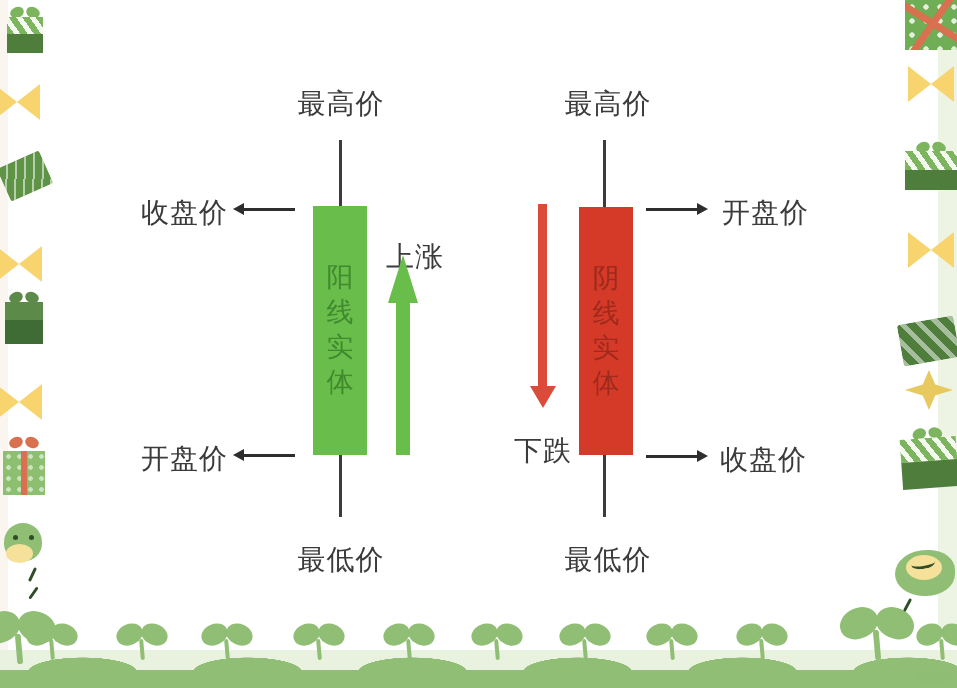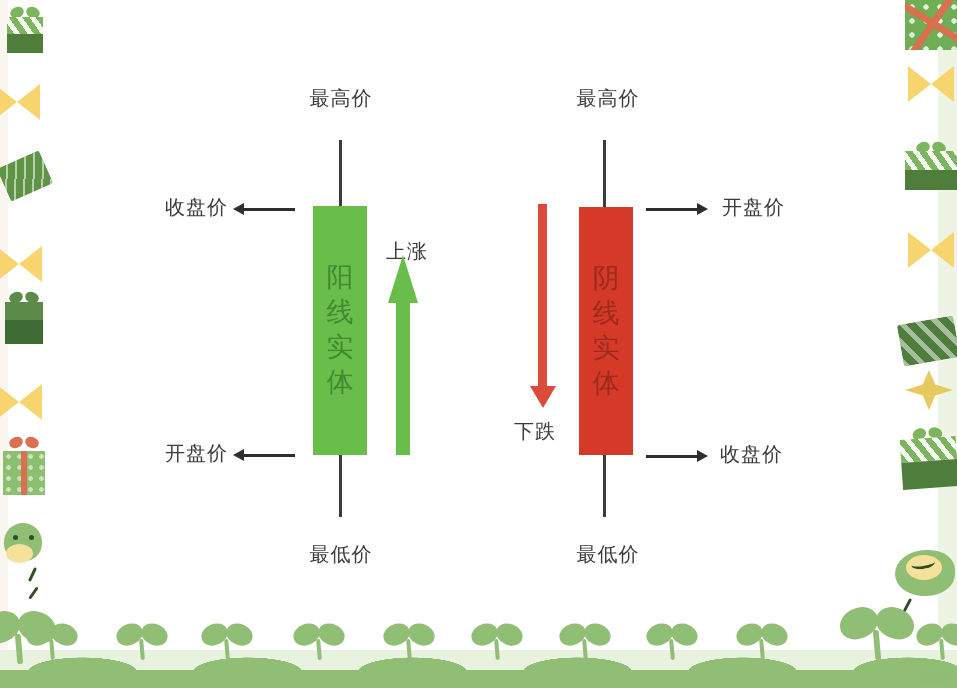--- a/index.html
+++ b/index.html
@@ -4,21 +4,21 @@
 <style>
   * { margin:0; padding:0; box-sizing:border-box; }
   html,body { background:#ffffff; }
   .page {
     position:relative; width:957px; height:688px; overflow:hidden;
     background:#ffffff; font-family:"Liberation Sans", sans-serif;
   }
 
   
   .lbl {
-    position:absolute; font-size:20px; color:var(--label,#3b3b3b);
+    position:absolute; font-size:28px; color:var(--label,#3b3b3b);
     letter-spacing:1px; white-space:nowrap;
   }
   .lbl.c { text-align:center; }
   .lbl.r { text-align:right; }
 
   
   .wick { position:absolute; width:3px; background:#3c3c3c; }
 
   
   .body { position:absolute; width:54px; z-index:2; }
@@ -307,21 +307,21 @@
   <div class="body bear" style="left:579px; top:207px; height:248px;">
     <div class="vtext">阴线实体</div>
   </div>
 
   <div class="h-arrow toright" style="left:646px; top:201px;">
     <i class="shaft"></i>
       <i class="head"></i>
   </div>
   <div class="lbl" style="left:722px; top:194px;">开盘价</div>
 
-  <div class="lbl" style="left:514px; top:418px;">下跌</div>
+  <div class="lbl" style="left:514px; top:432px;">下跌</div>
 
   <div class="h-arrow toright" style="left:646px; top:448px;">
     <i class="shaft"></i>
       <i class="head"></i>
   </div>
   <div class="lbl" style="left:720px; top:441px;">收盘价</div>
 
   <div class="wick" style="left:603px; top:455px; height:62px;"></div>
   <div class="lbl c" style="left:563px; top:541px; width:90px;">最低价</div>
 

